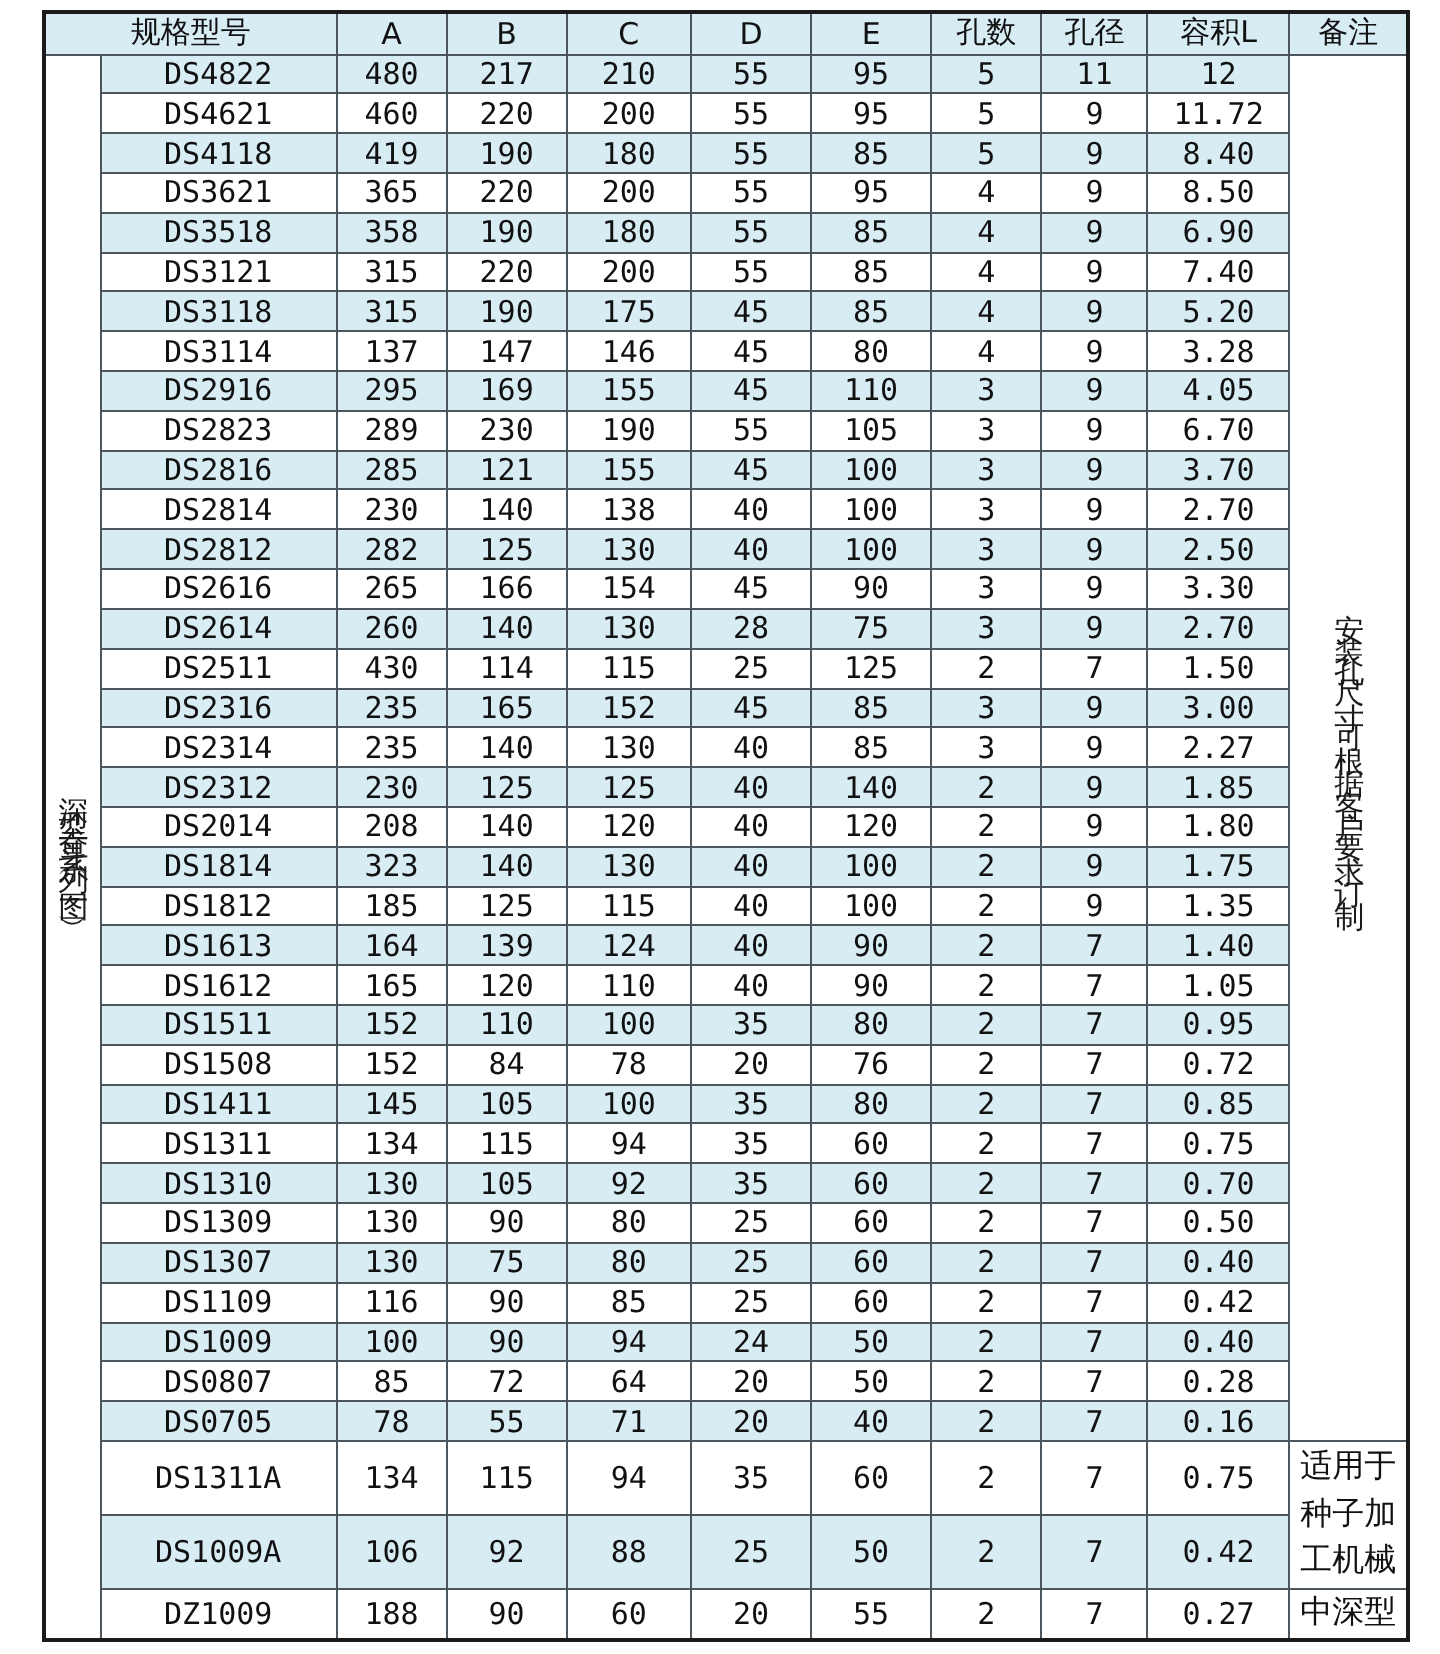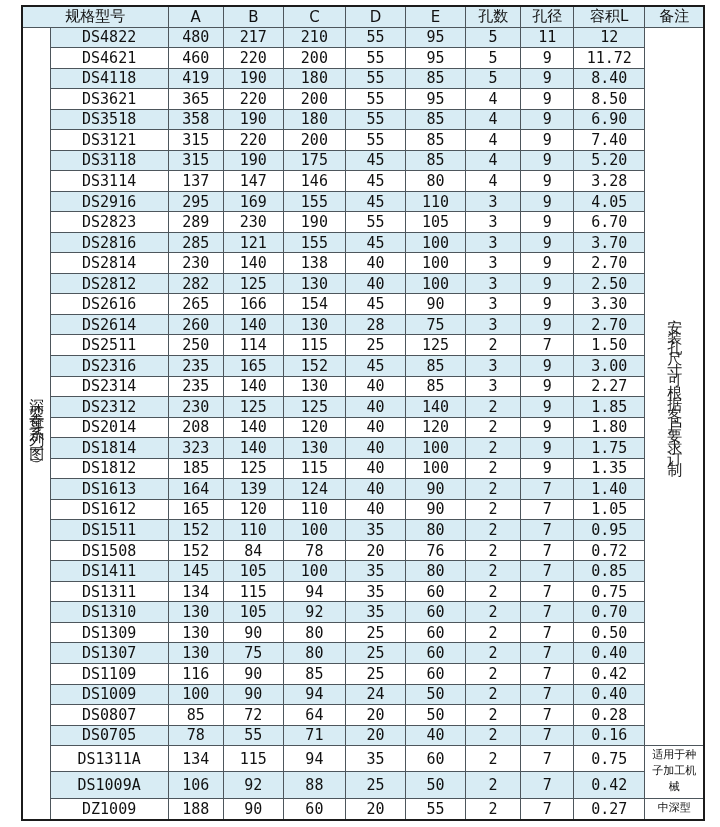--- a/index.html
+++ b/index.html
@@ -42,23 +42,23 @@
     writing-mode:vertical-rl;
     text-orientation:mixed;
     font-family:"DejaVu Sans", sans-serif;
     color:#1a1a1a;
     white-space:nowrap;
   }
   .side-vtext  { font-size:15px; letter-spacing:7px; }
   .note-vtext  { font-size:15px; letter-spacing:11px; }
 
   td.remark-cell {
-    font-size:11px; line-height:1.45;
+    font-size:16px; line-height:1.45;
     white-space:normal; word-break:break-all;
-    font-family:Liberation Mono, monospace;
+    font-family:Liberation Serif, serif;
     padding:0 2px;
   }
 </style>
 </head>
 <body>
 
 <div class="sheet">
   <table class="spec">
     <colgroup>
       <col style="width:28px">
@@ -250,21 +250,21 @@
           <td class="dc">140</td>
           <td class="dc">130</td>
           <td class="dc">28</td>
           <td class="dc">75</td>
           <td class="dc">3</td>
           <td class="dc">9</td>
           <td class="dc">2.70</td>
         </tr>
         <tr>
           <td class="dc">DS2511</td>
-          <td class="dc">250</td>
+          <td class="dc">430</td>
           <td class="dc">114</td>
           <td class="dc">115</td>
           <td class="dc">25</td>
           <td class="dc">125</td>
           <td class="dc">2</td>
           <td class="dc">7</td>
           <td class="dc">1.50</td>
         </tr>
         <tr class="stripe">
           <td class="dc">DS2316</td>

